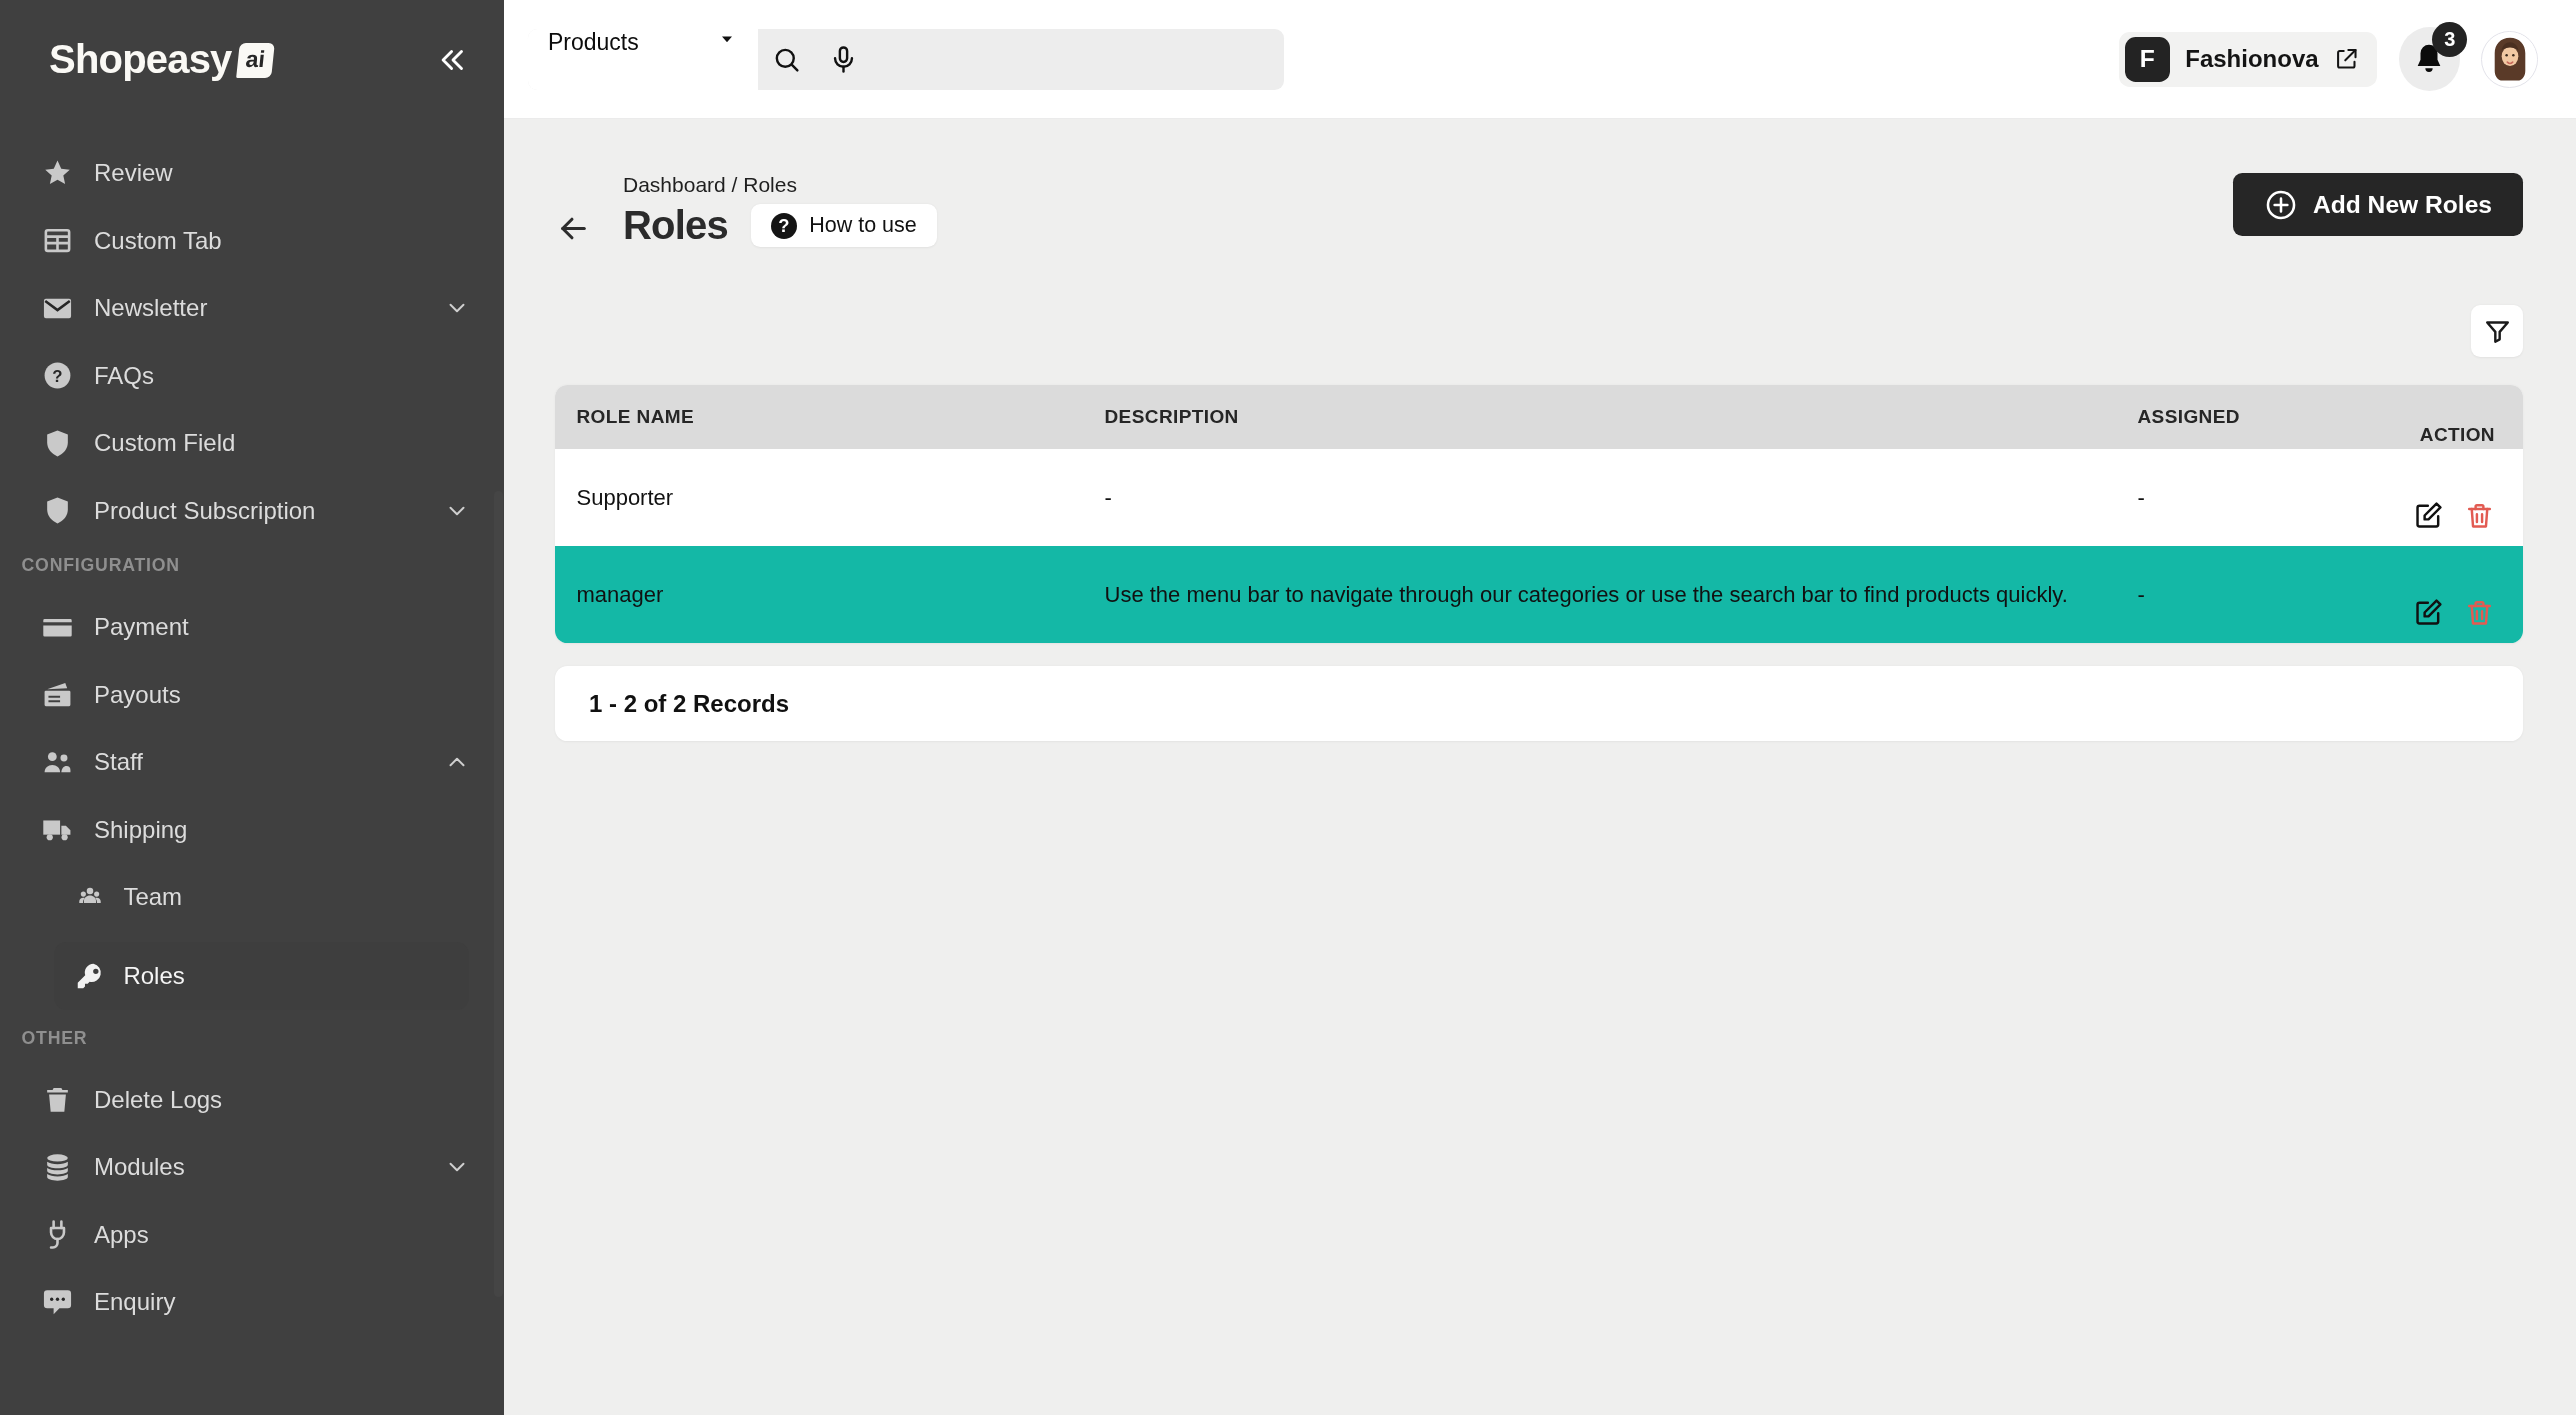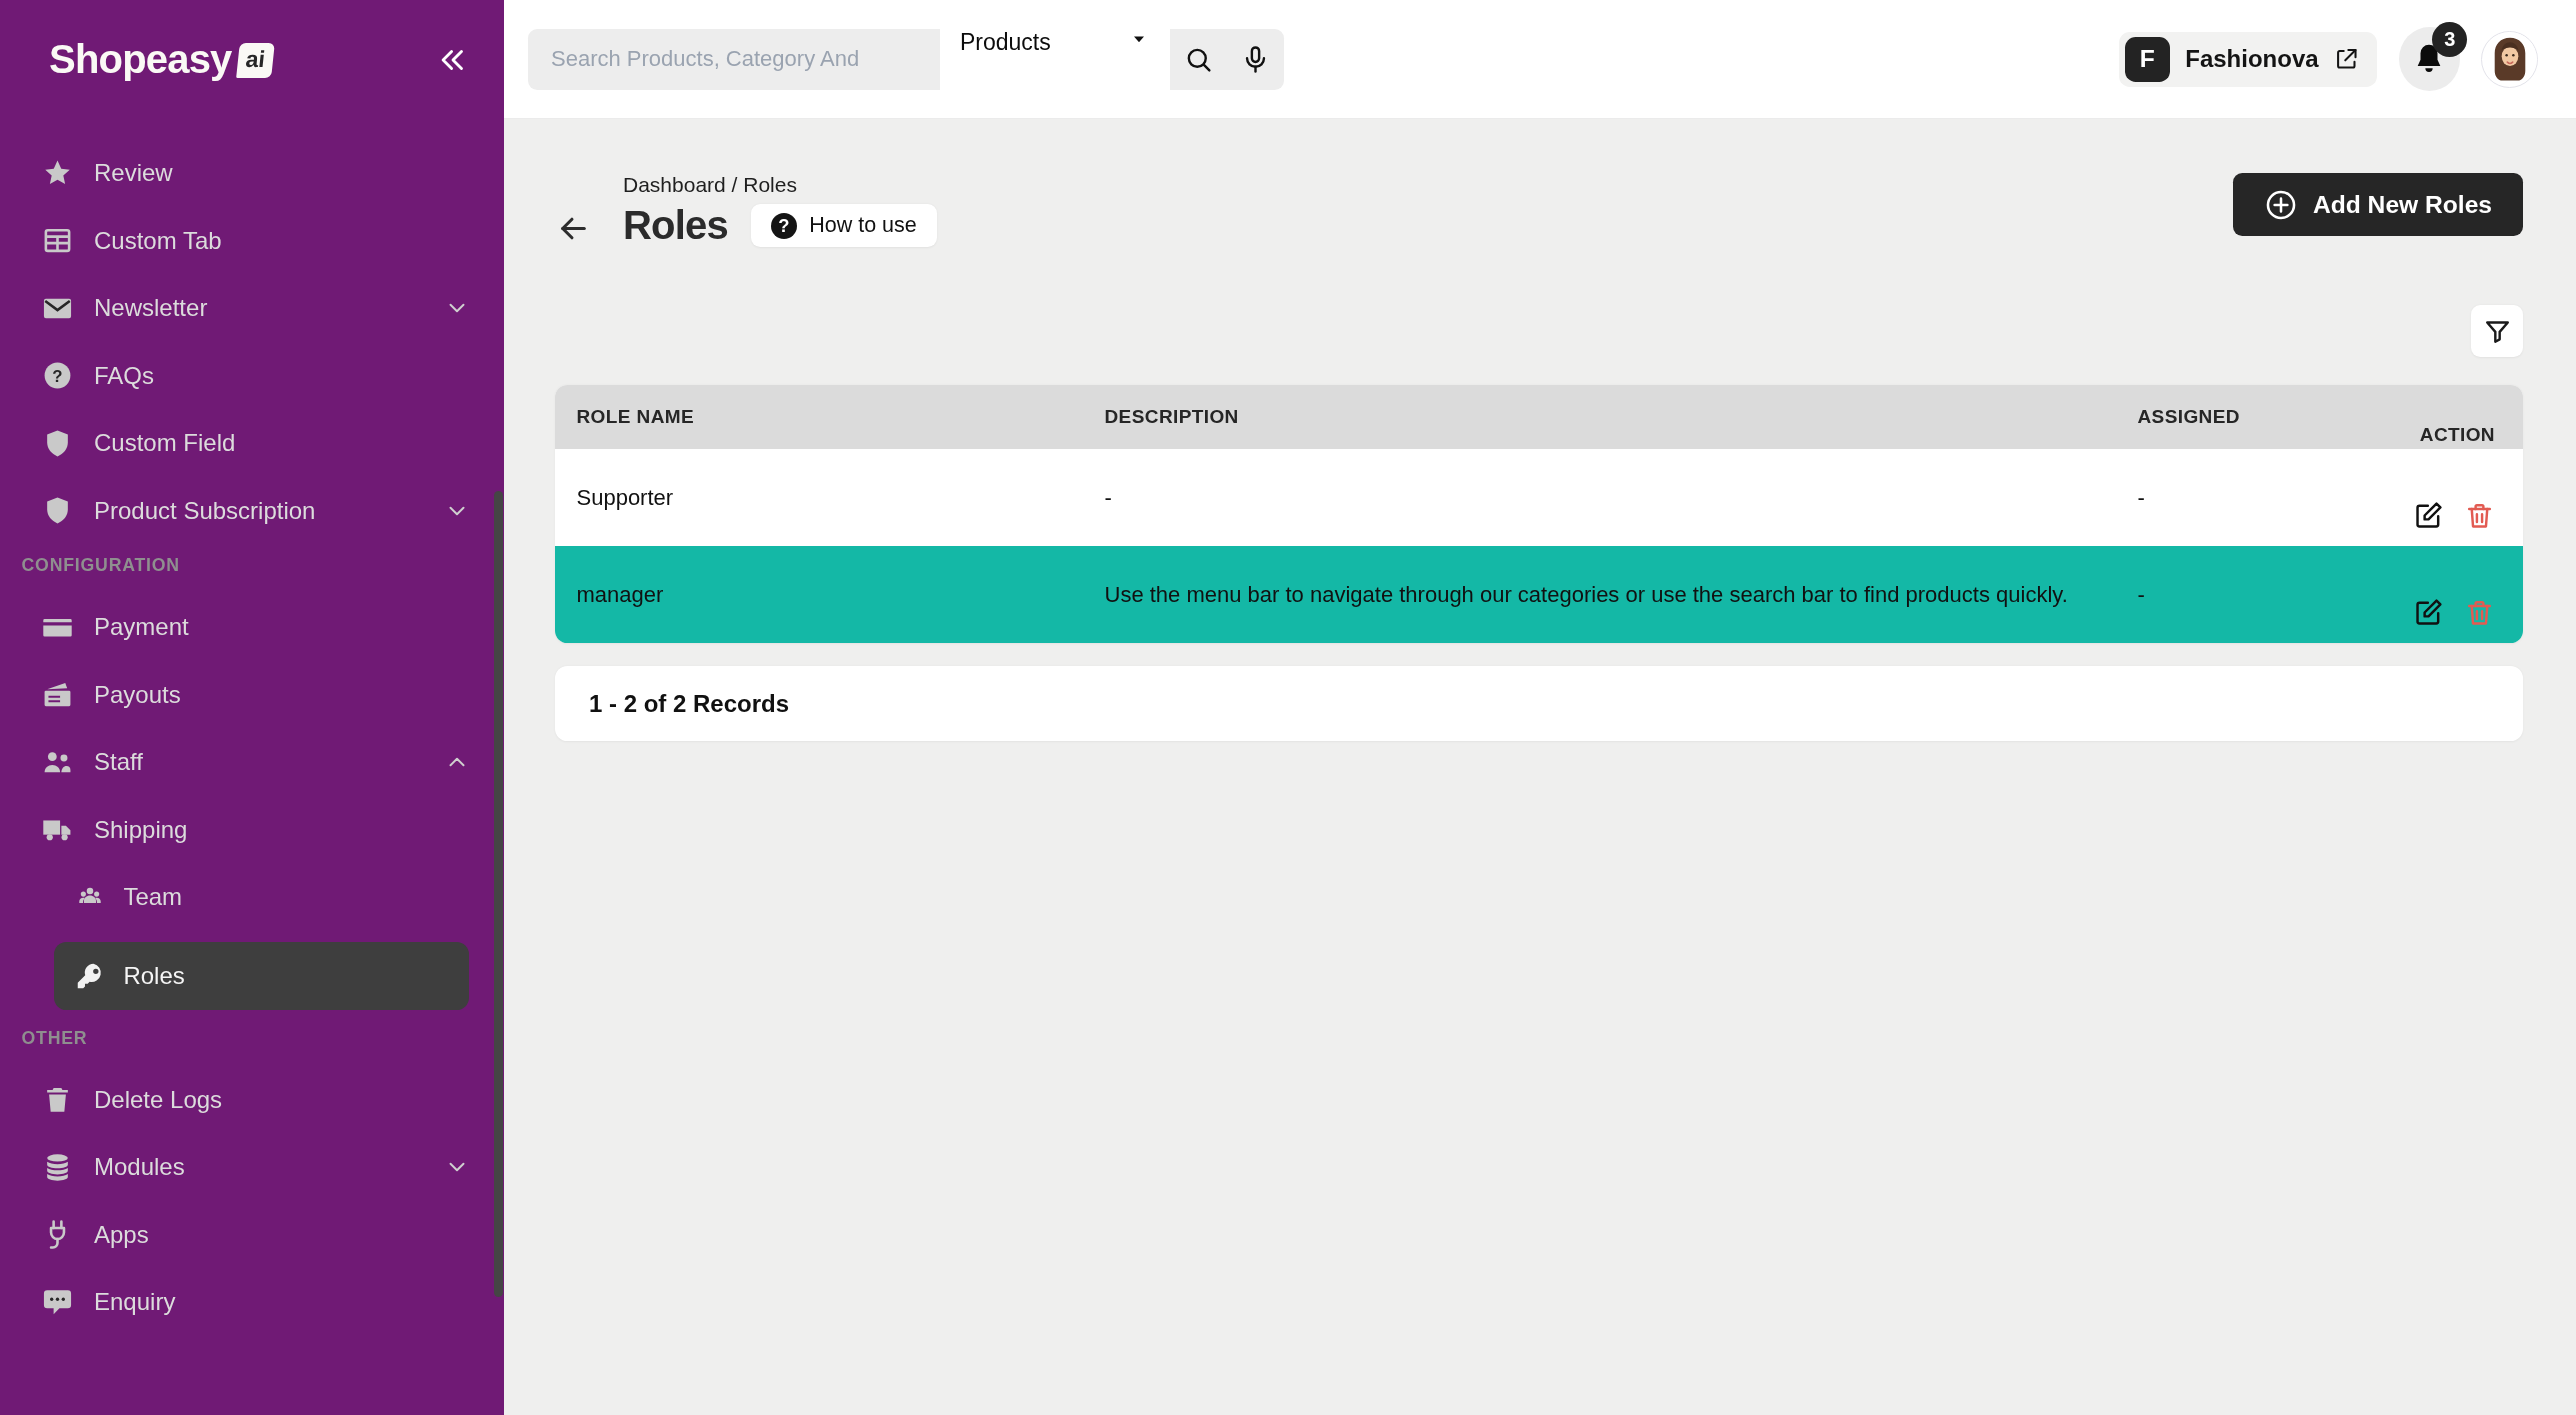--- a/index.html
+++ b/index.html
@@ -2,21 +2,21 @@
 <html style="font-size:12.3px"><head>
 <meta charset="utf-8">
 <style>
   * { margin:0; padding:0; box-sizing:border-box; }
   html,body { width:2576px; height:1415px; overflow:hidden; background:#efefee;
     font-family:"Liberation Sans", sans-serif; }
   .app { display:flex; width:2576px; height:1415px; }
 
   
   .sidebar { position:relative; width:504px; min-width:504px; height:100%;
-    background:#701a75; color:#d9d9d9; overflow:hidden; }
+    background:#404040; color:#d9d9d9; overflow:hidden; }
   .logo-row { display:flex; align-items:center; height:119px; padding:0 34px 0 49px; }
   .logo { display:flex; align-items:flex-end; gap:6.1px; cursor:pointer; }
   .logo-text { color:#faf9f5; font-size:40px; font-weight:bold; letter-spacing:-0.8px; }
   .ai-badge { background:#faf9f5; color:#272727; font-size:23px; font-weight:bold;
     padding:3.1px 7.7px 4.6px; border-radius:6.1px 6.1px 6.1px 1.5px; transform:skewX(-6deg);
     margin-bottom:4.6px; }
   .collapse-btn { margin-left:auto; color:#fff; display:flex; }
   .collapse-btn svg { width:34px; height:34px; }
 
   .nav { padding-top:31px; }
@@ -335,21 +335,20 @@
       </div>
 
     </nav>
     <div class="sb-scrollbar"></div>
   </aside>
 
   <div class="main">
 
     <header class="topbar">
       <div class="search-group">
-        <input class="search-input" type="text" placeholder="Search Products, Category And" style="">
         <div class="scope-select">
           <span class="scope-label">Products</span>
           <svg viewBox="0 0 24 24" fill="#111">
               <path d="M6 9h12l-6 7z"></path>
             </svg>
         </div>
         <button class="bar-icon-btn">
           <svg viewBox="0 0 24 24" fill="none" stroke="currentColor" stroke-width="2" stroke-linecap="round">
               <circle cx="11" cy="11" r="7"></circle>
               <path d="M16.5 16.5L21 21"></path>

